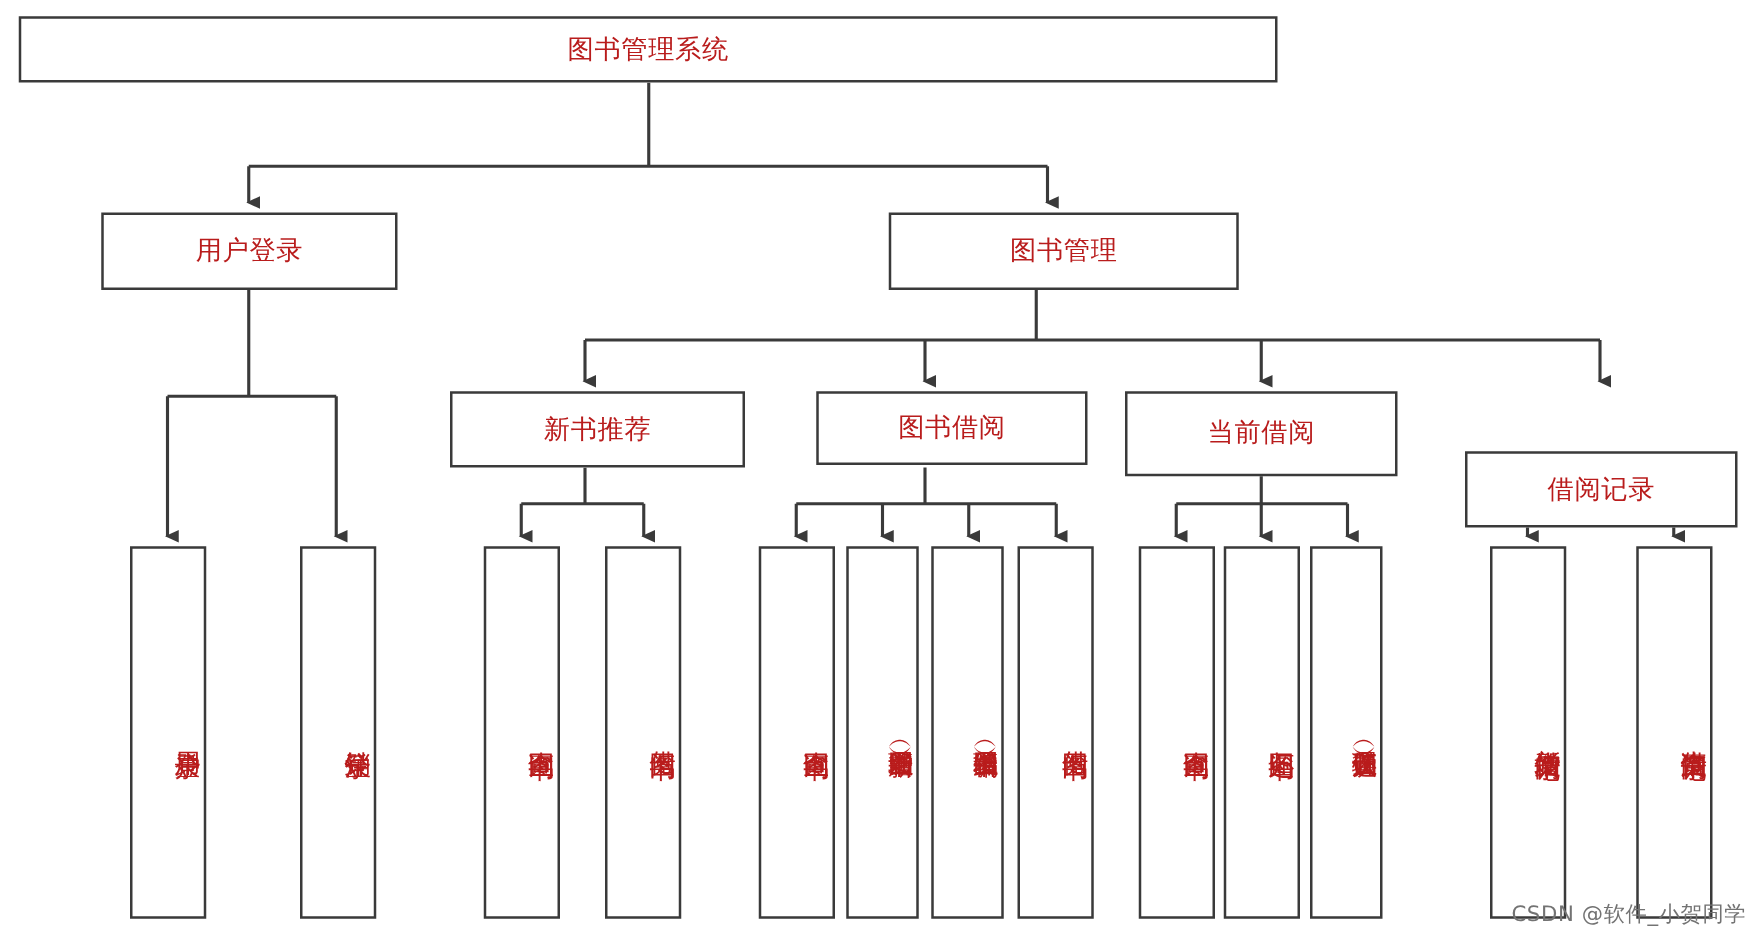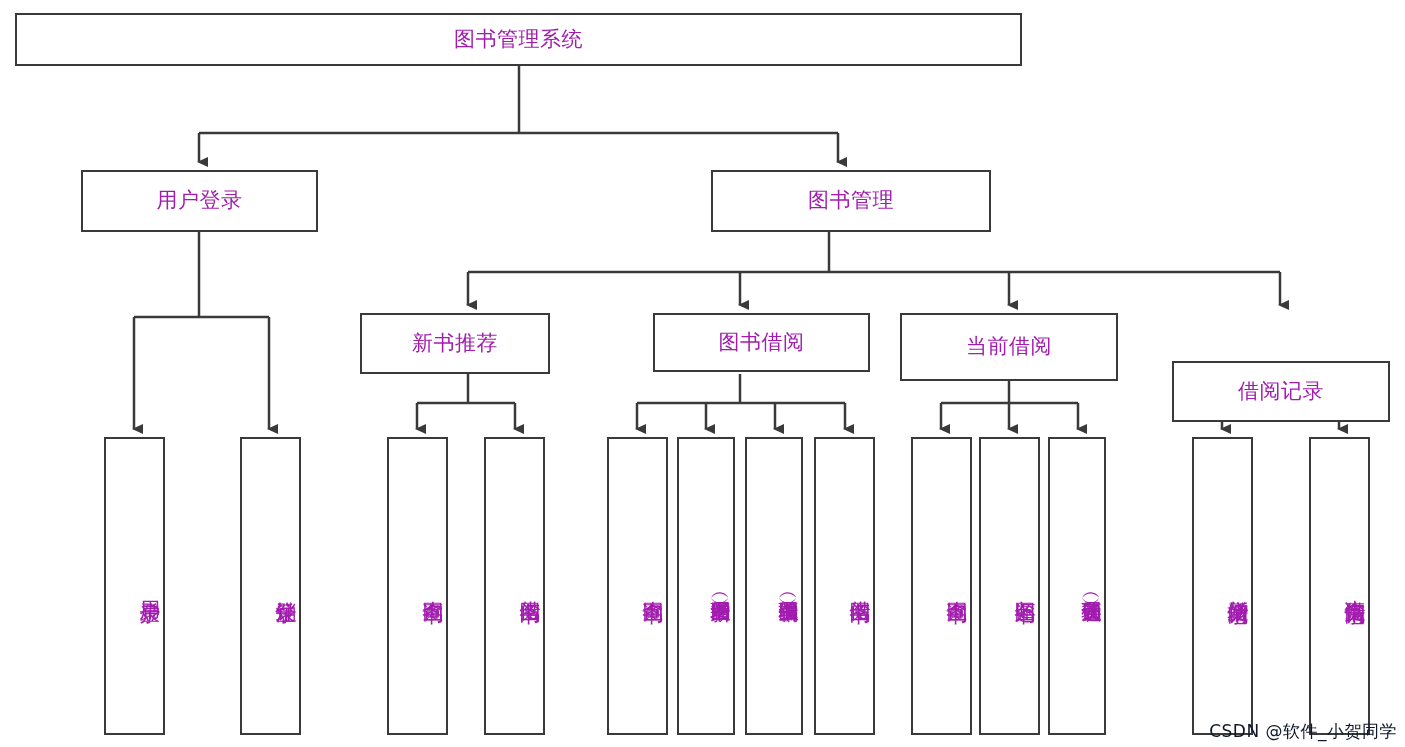--- a/index.html
+++ b/index.html
@@ -26,21 +26,21 @@
     pointer-events: none;
   }
   .node {
     position: absolute;
     box-sizing: border-box;
     border: 2px solid #3a3a3a;
     background: #ffffff;
     display: flex;
     align-items: center;
     justify-content: center;
-    color: #a21caf;
+    color: #b91c1c;
   }
   .node.horiz {
     font-size: 21px;
     line-height: 1.2;
     letter-spacing: 0.5px;
   }
   .node.vert {
     writing-mode: vertical-rl;
     text-orientation: upright;
     font-size: 21px;
@@ -59,21 +59,21 @@
   }
   .node.vert.tight {
     font-size: 20px;
     letter-spacing: 0px;
   }
   .watermark {
     position: absolute;
     right: 8px;
     bottom: 4px;
     font-size: 17px;
-    color: #0f172a;
+    color: #737373;
     letter-spacing: 0.5px;
     white-space: nowrap;
   }
 </style>
 </head>
 <body>
 
 <div id="canvas">
 
   <svg class="connectors" viewBox="0 0 1405 747">
@@ -130,21 +130,21 @@
     <span>图书管理系统</span>
   </div>
 
   <div class="node horiz" style="left:81px; top:170px; width:237px; height:62px;">
     <span>用户登录</span>
   </div>
   <div class="node horiz" style="left:711px; top:170px; width:280px; height:62px;">
     <span>图书管理</span>
   </div>
 
-  <div class="node horiz" style="left:360px; top:313px; width:190px; height:61px;">
+  <div class="node horiz" style="left:360px; top:313px; width:236px; height:61px;">
     <span>新书推荐</span>
   </div>
   <div class="node horiz" style="left:653px; top:313px; width:217px; height:59px;">
     <span>图书借阅</span>
   </div>
   <div class="node horiz" style="left:900px; top:313px; width:218px; height:68px;">
     <span>当前借阅</span>
   </div>
   <div class="node horiz" style="left:1172px; top:313px; width:218px; height:61px;margin-top:48px;">
     <span>借阅记录</span>

